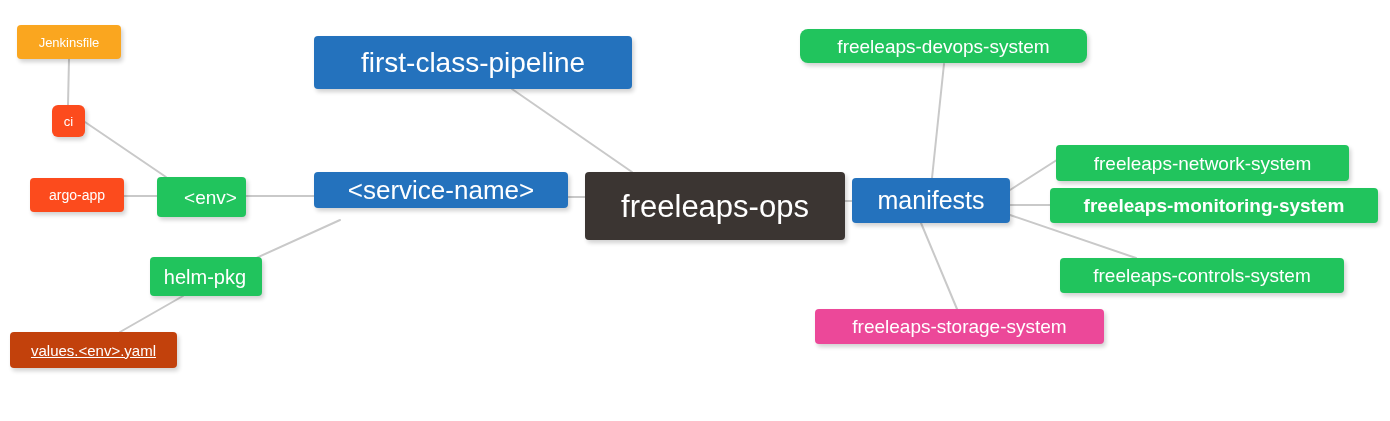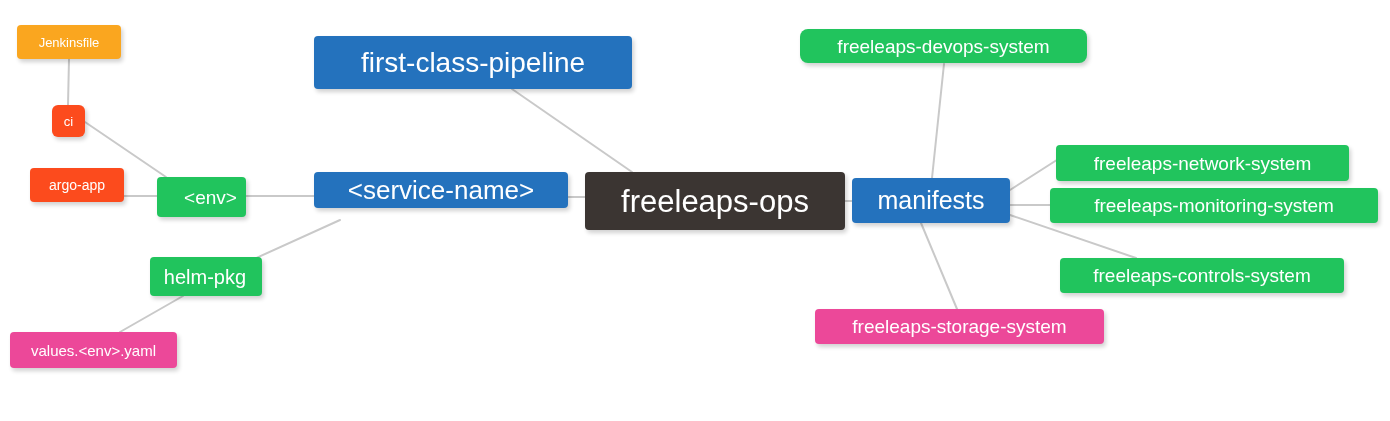--- a/index.html
+++ b/index.html
@@ -64,51 +64,51 @@
       <line x1="1010" y1="215" x2="1136" y2="258" stroke="#c9c9c9" stroke-width="2" stroke-linecap="round"></line>
       <line x1="921" y1="223" x2="957" y2="309" stroke="#c9c9c9" stroke-width="2" stroke-linecap="round"></line>
     </svg>
   <div id="node-layer">
       <div class="node" style="left: 17px; top: 25px; width: 104px; height: 34px; background: rgb(250, 166, 31);">
         <span class="node-label" style="font-size: 13px; color: rgb(255, 255, 255);">Jenkinsfile</span>
       </div>
       <div class="node" style="left: 52px; top: 105px; width: 33px; height: 32px; background: rgb(252, 75, 29); border-radius: 6px;">
         <span class="node-label" style="font-size: 13px; color: rgb(255, 255, 255);">ci</span>
       </div>
-      <div class="node" style="left: 30px; top: 168px; width: 94px; height: 34px; background: rgb(252, 75, 29);">
+      <div class="node" style="left: 30px; top: 178px; width: 94px; height: 34px; background: rgb(252, 75, 29);">
         <span class="node-label" style="font-size: 14px; color: rgb(255, 255, 255);">argo-app</span>
       </div>
       <div class="node" style="left: 157px; top: 177px; width: 89px; height: 40px; background: rgb(33, 196, 93);">
         <span class="node-label" style="font-size: 19px; color: rgb(255, 255, 255); margin-left: 18px;">&lt;env&gt;</span>
       </div>
       <div class="node" style="left: 150px; top: 257px; width: 112px; height: 39px; background: rgb(33, 196, 93); padding-left: 8px;">
         <span class="node-label" style="font-size: 20px; color: rgb(255, 255, 255);">helm-pkg</span>
       </div>
-      <div class="node" style="left: 10px; top: 332px; width: 167px; height: 36px; background: #ec4899;">
+      <div class="node" style="left: 10px; top: 332px; width: 167px; height: 36px; background: #c2410c; text-decoration: underline;">
         <span class="node-label" style="font-size: 15px; color: rgb(255, 255, 255);">values.&lt;env&gt;.yaml</span>
       </div>
       <div class="node" style="left: 314px; top: 36px; width: 318px; height: 53px; background: rgb(36, 114, 189);">
         <span class="node-label" style="font-size: 28px; color: rgb(255, 255, 255);">first-class-pipeline</span>
       </div>
       <div class="node" style="left: 314px; top: 172px; width: 254px; height: 36px; background: rgb(36, 114, 189);">
         <span class="node-label" style="font-size: 26px; color: rgb(255, 255, 255);">&lt;service-name&gt;</span>
       </div>
-      <div class="node" style="left: 585px; top: 172px; width: 260px; height: 58px; background: rgb(59, 53, 50);">
+      <div class="node" style="left: 585px; top: 172px; width: 260px; height: 68px; background: rgb(59, 53, 50);">
         <span class="node-label" style="font-size: 31px; color: rgb(255, 255, 255);">freeleaps-ops</span>
       </div>
       <div class="node" style="left: 852px; top: 178px; width: 158px; height: 45px; background: rgb(36, 114, 189);">
         <span class="node-label" style="font-size: 25px; color: rgb(255, 255, 255); text-align: center;">manifests</span>
       </div>
       <div class="node" style="left: 800px; top: 29px; width: 287px; height: 34px; background: rgb(33, 196, 93); border-radius: 8px;">
         <span class="node-label" style="font-size: 19px; color: rgb(255, 255, 255);">freeleaps-devops-system</span>
       </div>
       <div class="node" style="left: 1056px; top: 113px; width: 293px; height: 36px; background: rgb(33, 196, 93); margin-top: 32px;">
         <span class="node-label" style="font-size: 19px; color: rgb(255, 255, 255);">freeleaps-network-system</span>
       </div>
-      <div class="node" style="left: 1050px; top: 188px; width: 328px; height: 35px; background: rgb(33, 196, 93);">
+      <div class="node" style="left: 1050px; top: 188px; width: 328px; height: 35px; background: rgb(33, 196, 93); font-weight: bold;">
         <span class="node-label" style="font-size: 19px; color: rgb(255, 255, 255);">freeleaps-monitoring-system</span>
       </div>
       <div class="node" style="left: 1060px; top: 258px; width: 284px; height: 35px; background: rgb(33, 196, 93);">
         <span class="node-label" style="font-size: 19px; color: rgb(255, 255, 255);">freeleaps-controls-system</span>
       </div>
       <div class="node" style="left: 815px; top: 309px; width: 289px; height: 35px; background: #ec4899;">
         <span class="node-label" style="font-size: 19px; color: rgb(255, 255, 255);">freeleaps-storage-system</span>
       </div>
     </div>
 </div>

